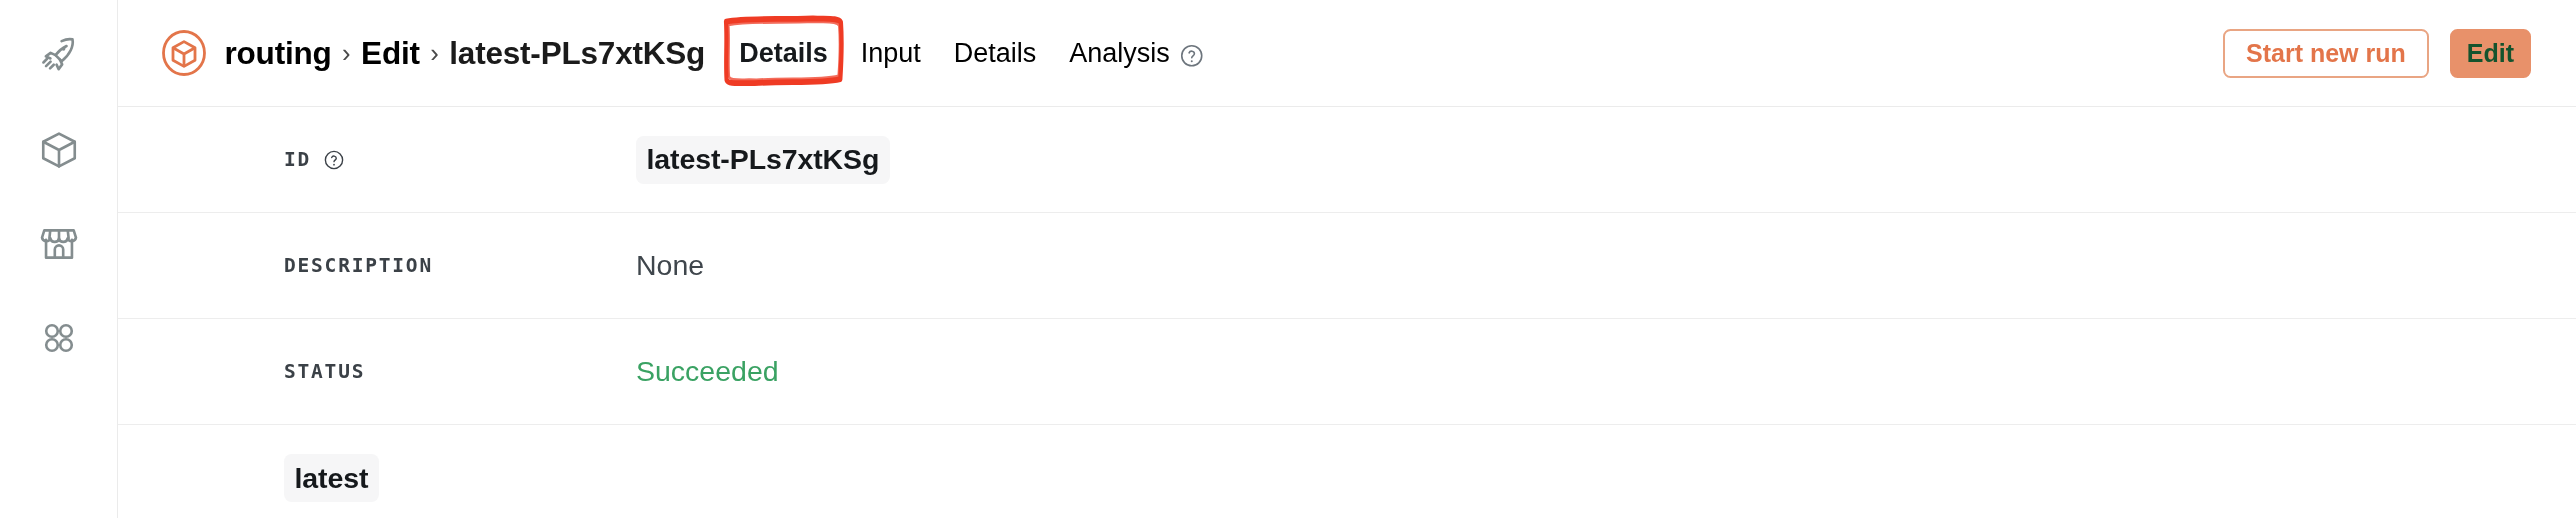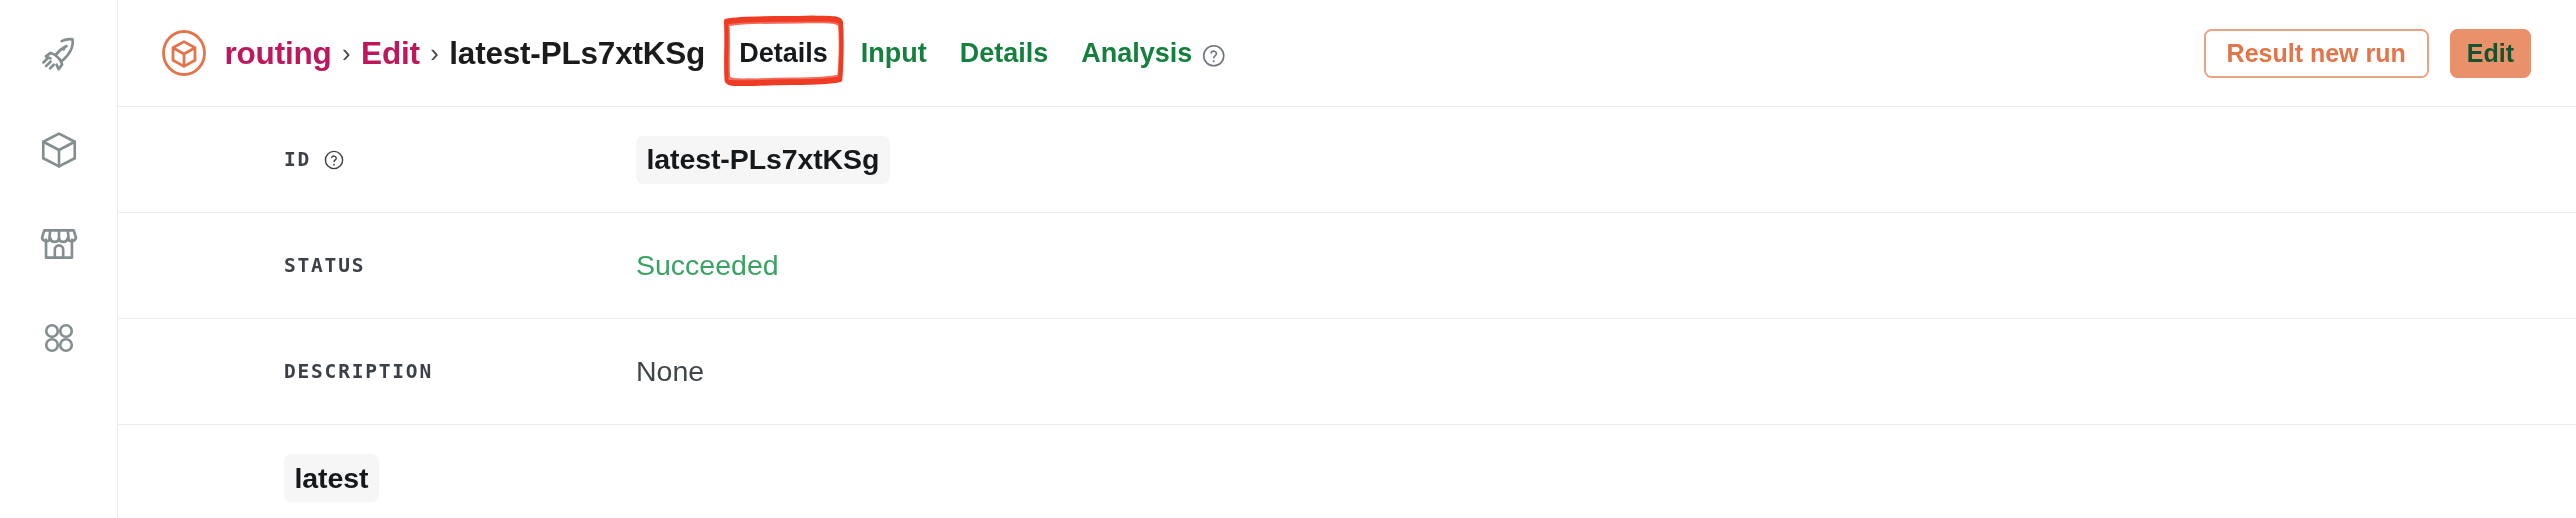--- a/index.html
+++ b/index.html
@@ -69,39 +69,39 @@
     align-items: center;
     flex: 0 0 auto;
     white-space: nowrap;
   }
   .crumb {
     font-size: 31.5px;
     font-weight: 700;
     color: #1b1b1b;
     letter-spacing: -0.2px;
   }
-  .crumb.link { color: #be185d; }
+  .crumb.link { color: #000000; }
   .crumb-sep {
     font-size: 25.5px;
     color: #4a4a4a;
     margin: 0 10.5px;
     font-weight: 400;
   }
 
   
   .tabs {
     display: flex;
     align-items: center;
     margin-left: 34px;
     flex: 0 0 auto;
   }
   .tab {
     font-size: 27px;
-    color: #15803d;
-    font-weight: 700;
+    color: #000000;
+    font-weight: 400;
     padding: 4.5px 0;
     margin-right: 33px;
     white-space: nowrap;
     position: relative;
   }
   .tab.active {
     color: #16191c;
     font-weight: 700;
     text-align: right;
   }
@@ -307,21 +307,21 @@
               <circle cx="12" cy="17.1" r="0.95" fill="#6d757d" stroke="none"></circle>
             </svg>
           </span>
         </div>
 
       </div>
 
       <div class="spacer"></div>
 
       <div class="header-actions">
-        <button class="btn btn-outline">Result new run</button>
+        <button class="btn btn-outline">Start new run</button>
         <button class="btn btn-filled">Edit</button>
       </div>
 
     </header>
 
     <section class="detail-list">
 
       <div class="detail-row">
         <div class="detail-label">
           <span>ID</span>
@@ -331,30 +331,30 @@
               <path d="M9.5 9.3a2.6 2.6 0 0 1 5 .9c0 1.7-2.5 2.1-2.5 3.6" stroke-linecap="round"></path>
               <circle cx="12" cy="17.1" r="0.95" fill="#3b4147" stroke="none"></circle>
             </svg>
           </span>
         </div>
         <div class="detail-value chip">latest-PLs7xtKSg</div>
       </div>
 
       <div class="detail-row">
         <div class="detail-label">
-          <span>STATUS</span>
-        </div>
-        <div class="detail-value status-succeeded">Succeeded</div>
+          <span>DESCRIPTION</span>
+        </div>
+        <div class="detail-value plain">None</div>
       </div>
 
       <div class="detail-row">
         <div class="detail-label">
-          <span>DESCRIPTION</span>
-        </div>
-        <div class="detail-value plain">None</div>
+          <span>STATUS</span>
+        </div>
+        <div class="detail-value status-succeeded">Succeeded</div>
       </div>
 
       <div class="detail-row">
         <div class="detail-value chip">latest</div>
       </div>
 
     </section>
 
   </div>
 </div>

